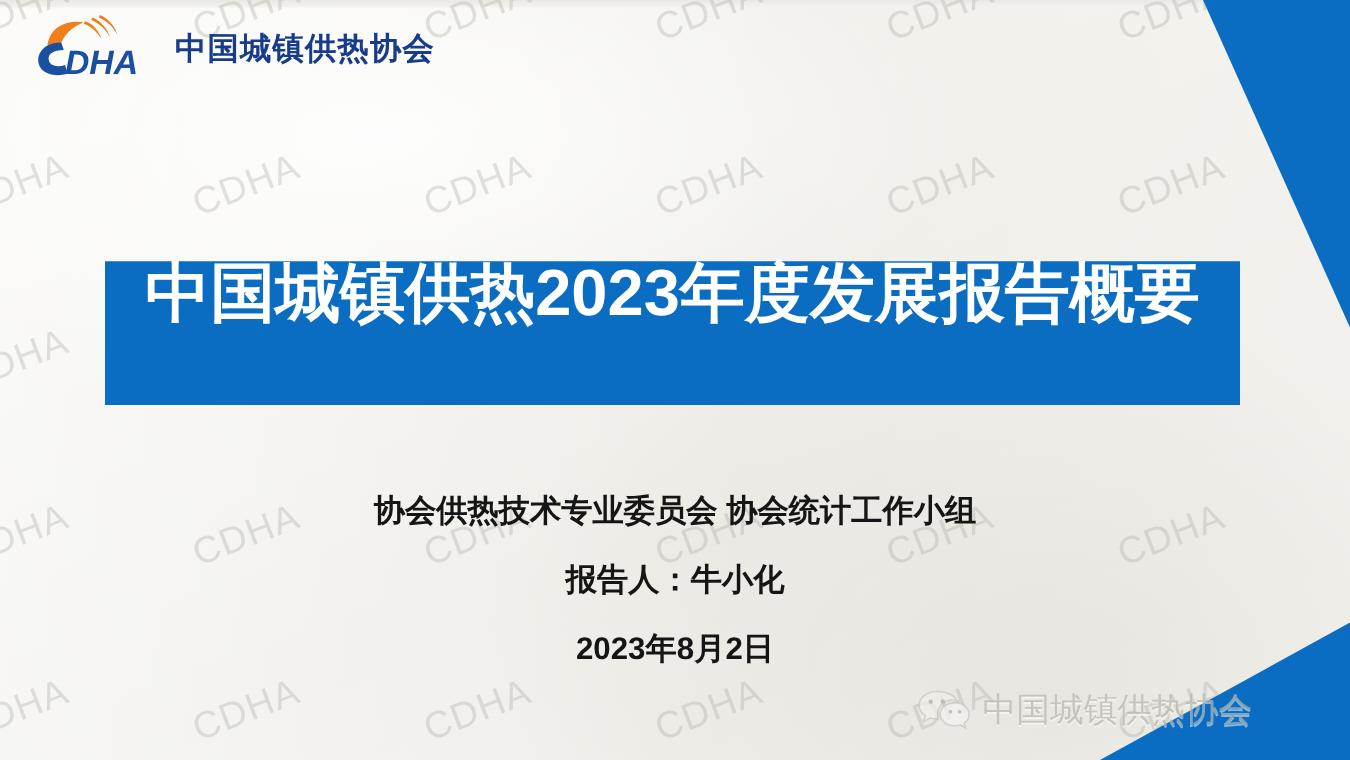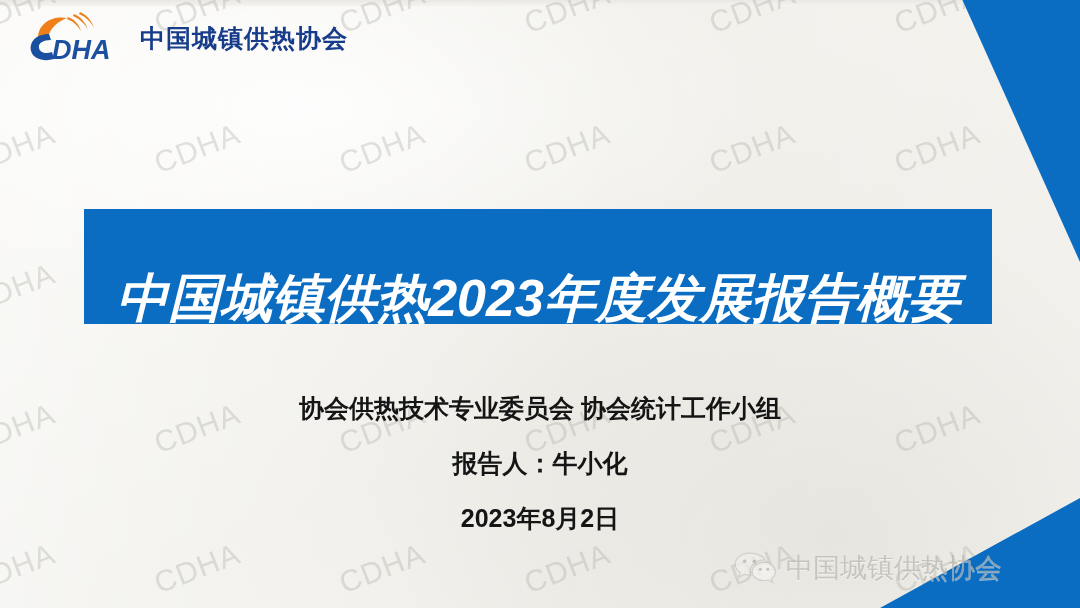--- a/index.html
+++ b/index.html
@@ -105,24 +105,23 @@
 
   
   .title-bar {
     position: absolute;
     left: 84px;
     top: 209px;
     width: 908px;
     height: 115px;
     background: #0a6dc2;
     display: flex;
-    align-items: flex-end;
+    align-items: flex-start;
     justify-content: center;
     z-index: 4;
-    font-style: italic;
   }
   .title-text {
     color: #ffffff;
     font-family: "Liberation Sans", "DejaVu Sans", sans-serif;
     font-size: 52px;
     font-weight: 700;
     letter-spacing: 0px;
     white-space: nowrap;
     line-height: 1;
   }

